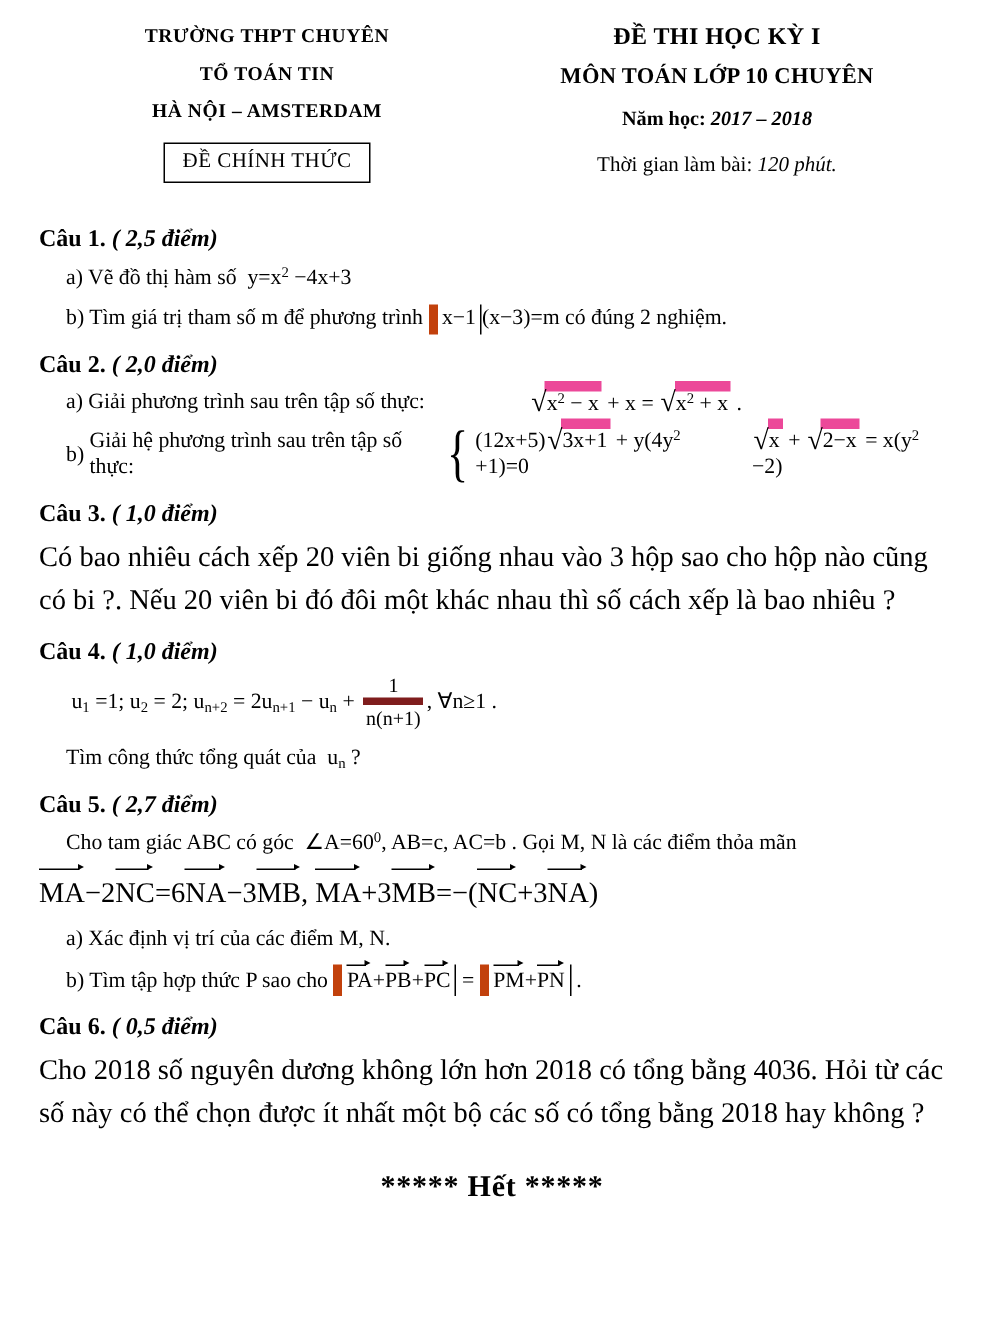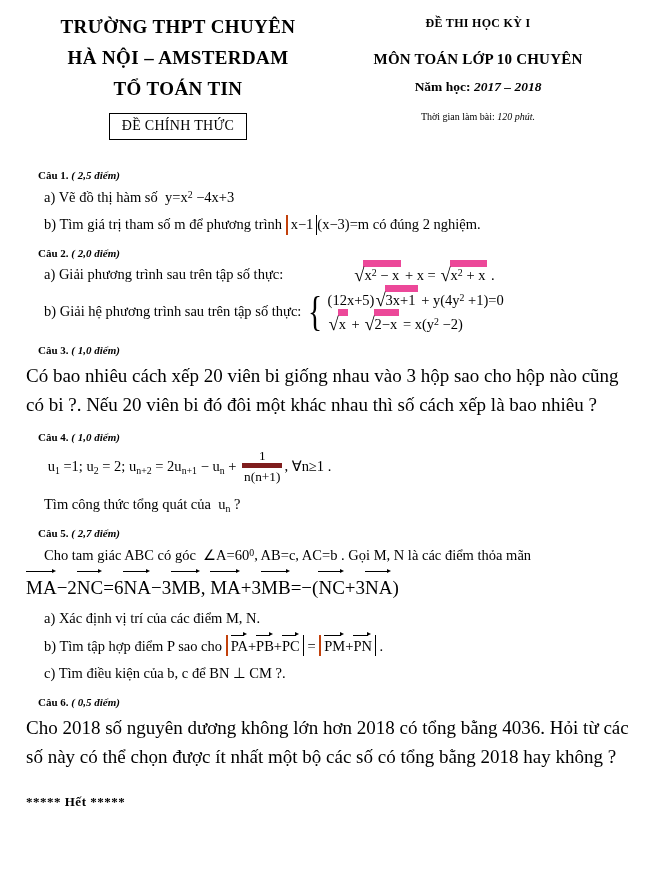--- a/index.html
+++ b/index.html
@@ -35,52 +35,52 @@
     text-align: center;
     padding-top: 2px;
   }
   .header-right {
     flex: 1;
     text-align: center;
     padding-top: 2px;
   }
   .school-line {
     font-weight: bold;
-    font-size: 19px;
+    font-size: 13px;
     letter-spacing: 0.4px;
     margin-bottom: 9px;
     font-variant: small-caps;
     text-transform: uppercase;
   }
   .exam-title {
     font-weight: bold;
-    font-size: 12px;
+    font-size: 16px;
     letter-spacing: 0.3px;
-    margin-bottom: 20px;
+    margin-bottom: 9px;
     text-transform: uppercase;
     font-family: Liberation Serif, serif;
   }
   .exam-subject {
     font-weight: bold;
     font-size: 15px;
     letter-spacing: 0.2px;
     margin-bottom: 11px;
     text-transform: uppercase;
   }
   .exam-year {
     font-weight: bold;
     font-size: 13.5px;
     margin-bottom: 16px;
   }
   .exam-year .yr {
     font-style: italic;
     font-weight: bold;
   }
   .exam-time {
-    font-size: 10px;
+    font-size: 14px;
   }
   .exam-time .tm {
     font-style: italic;
   }
   .official-box {
     display: inline-block;
     border: 1.3px solid #000;
     padding: 4px 12px 5px 12px;
     font-weight: normal;
     font-size: 14px;
@@ -88,22 +88,22 @@
     letter-spacing: 0.3px;
   }
 
   
   .content {
     padding: 18px 26px 0 26px;
     box-sizing: border-box;
   }
   .q-head {
     font-weight: bold;
-    font-size: 11px;
-    margin: 11px 0 4px 12px;
+    font-size: 16px;
+    margin: 11px 0 4px 0;
   }
   .q-head .pts {
     font-style: italic;
     font-weight: bold;
   }
   .para {
     font-size: 14.5px;
     margin: 5px 0 5px 18px;
     line-height: 1.55;
   }
@@ -144,21 +144,21 @@
     text-align: center;
     line-height: 1.15;
     margin: 0 2px;
     position: relative;
     top: -1px;
   }
   .frac .num { display:block; font-size: 0.92em; }
   .frac .den { display:block; border-top: 5px solid #7f1d1d; font-size: 0.92em; padding: 1px 2px; }
 
   .abs {
-    border-left: 2px solid #c2410c;
+    border-left: 6px solid #c2410c;
     border-right: 1px solid #000;
     padding: 0 3px;
     display: inline-block;
     line-height: 1.35;
   }
 
   .vec {
     display: inline-block;
     position: relative;
     padding-top: 2px;
@@ -197,45 +197,44 @@
     font-size: 42px;
     line-height: 0.92;
     font-family: "Liberation Serif", serif;
     display: flex;
     align-items: center;
     margin-right: 2px;
     transform: scaleX(0.7);
   }
   .sys .eqs {
     display: flex;
-    flex-direction: column;
     justify-content: center;
-    gap: 5px;
+    gap: 17px;
     font-size: 14.5px;
   }
 
   .footer {
-    text-align: left;
-    font-weight: bold;
-    font-size: 13px;
+    text-align: center;
+    font-weight: bold;
+    font-size: 20px;
     margin-top: 22px;
     letter-spacing: 0.5px;
   }
 </style>
 </head>
 <body>
 
 <div class="page">
 
   <div class="header">
 
     <div class="header-left">
       <div class="school-line">TRƯỜNG THPT CHUYÊN</div>
+      <div class="school-line">TỔ TOÁN TIN</div>
       <div class="school-line">HÀ NỘI – AMSTERDAM</div>
-      <div class="school-line">TỔ TOÁN TIN</div>
       <div class="official-box">ĐỀ CHÍNH THỨC</div>
     </div>
 
     <div class="header-right">
       <div class="exam-title">ĐỀ THI HỌC KỲ I</div>
       <div class="exam-subject">MÔN TOÁN LỚP 10 CHUYÊN</div>
       <div class="exam-year">
         <span>Năm học:</span>
         <span class="yr">2017 – 2018</span>
       </div>
@@ -338,32 +337,28 @@
       </span>
     </div>
 
     <div class="para">
       <span>a)</span>
       <span>Xác định vị trí của các điểm M, N.</span>
     </div>
 
     <div class="para">
       <span>b)</span>
-      <span>Tìm tập hợp điểm P sao cho</span>
+      <span>Tìm tập hợp thức P sao cho</span>
       <span class="math">
         <span class="abs"><span class="vec"><span class="arrow"></span><span class="vtext">PA</span></span>+<span class="vec"><span class="arrow"></span><span class="vtext">PB</span></span>+<span class="vec"><span class="arrow"></span><span class="vtext">PC</span></span></span>
         =
         <span class="abs"><span class="vec"><span class="arrow"></span><span class="vtext">PM</span></span>+<span class="vec"><span class="arrow"></span><span class="vtext">PN</span></span></span> .
       </span>
     </div>
 
-    <div class="para">
-      <span>c)</span>
-      <span>Tìm điều kiện của b, c để BN ⊥ CM ?.</span>
-    </div>
 
     <div class="q-head">
       <span>Câu 6.</span>
       <span class="pts">( 0,5 điểm)</span>
     </div>
     <div class="para-noindent">Cho 2018 số nguyên dương không lớn hơn 2018 có tổng bằng 4036. Hỏi từ các số này có thể chọn được ít nhất một bộ các số có tổng bằng 2018 hay không ?</div>
 
     <div class="footer">***** Hết *****</div>
   </div>
 </div>

